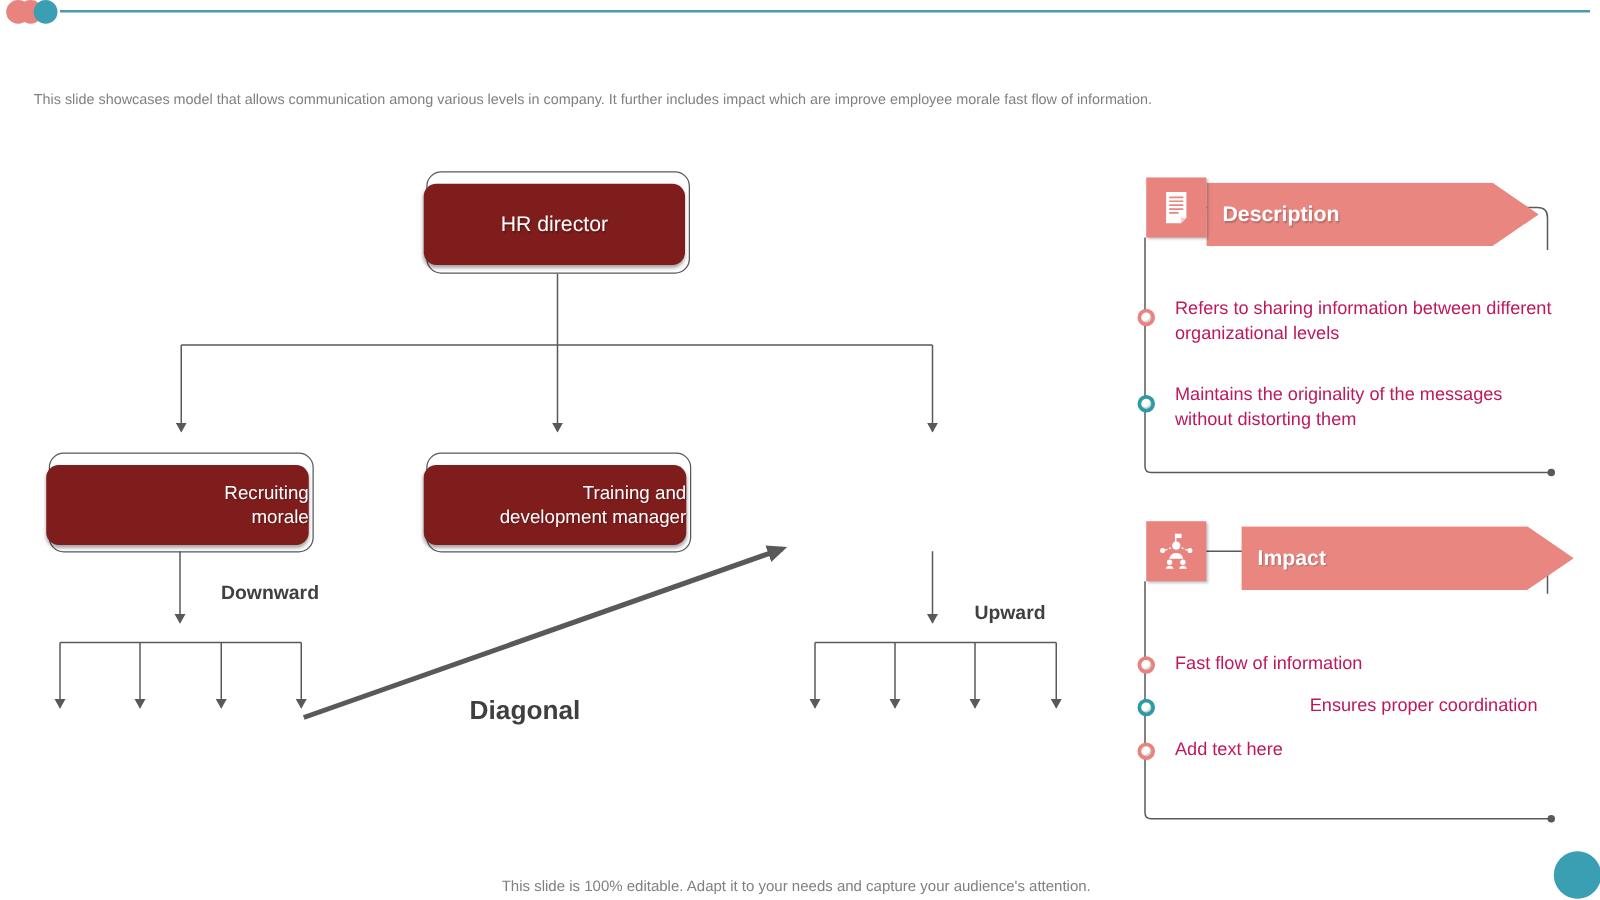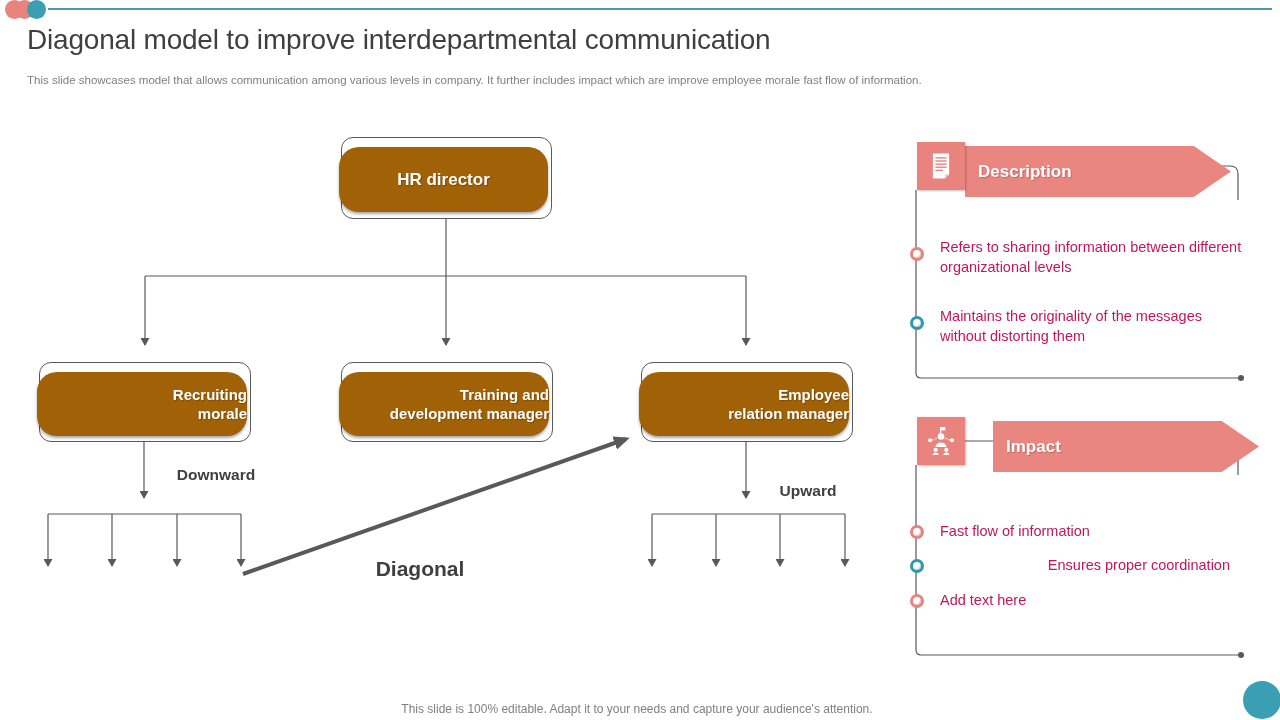--- a/index.html
+++ b/index.html
@@ -14,24 +14,24 @@
   .dot.c3{left:27px;top:0;width:19px;height:19px;background:#3A9FB3;z-index:3;}
   .topline{position:absolute;left:48px;top:8px;width:1224px;height:2px;background:#4A9AAB;}
   
   .title{position:absolute;left:27px;top:24px;width:1100px;font-size:28px;letter-spacing:-0.2px;
          color:#3F3F3F;font-weight:400;white-space:nowrap;}
   .subtitle{position:absolute;left:27px;top:74px;width:1000px;font-size:11.5px;color:#808080;white-space:nowrap;}
   .footer{position:absolute;left:287px;top:702px;width:700px;text-align:center;font-size:12px;color:#808080;}
   
   .node{position:absolute;border:1px solid #595959;border-radius:12px;}
   .node .fill{
-    position:absolute;left:-3px;top:9px;border-radius:20px;background:#a16207;
+    position:absolute;left:-3px;top:9px;border-radius:10px;background:#7f1d1d;
     box-shadow:0 2px 3px rgba(0,0,0,0.35);
     display:flex;align-items:center;justify-content:center;flex-direction:column;
-    color:#fff;font-weight:bold;text-align:center;text-shadow:1px 1px 1px rgba(0,0,0,0.25);
+    color:#fff;font-weight:normal;text-align:center;text-shadow:1px 1px 1px rgba(0,0,0,0.25);
   }
   .node.root{left:341px;top:137px;width:209px;height:80px;}
   .node.root .fill{width:209px;height:65px;font-size:17px;}
   .node.n1{left:39px;top:362px;width:210px;height:78px;}
   .node.n2{left:341px;top:362px;width:210px;height:78px;}
   .node.n3{left:641px;top:362px;width:210px;height:78px;}
   .node.n1 .fill,.node.n2 .fill,.node.n3 .fill{width:210px;height:64px;font-size:15px;line-height:19px;align-items:flex-end;}
   
   .flowlabel{position:absolute;font-weight:bold;color:#404040;text-align:center;}
   .lbl-down{left:146px;top:466px;width:140px;font-size:15.5px;}
@@ -59,21 +59,20 @@
 </head>
 <body>
 
 <div class="slide">
 
   <div class="dot c1"></div>
   <div class="dot c2"></div>
   <div class="dot c3"></div>
   <div class="topline"></div>
 
-  <div class="title">Diagonal model to improve interdepartmental communication</div>
   <div class="subtitle">This slide showcases model that allows communication among various levels in company. It further includes impact which are improve employee morale fast flow of information.</div>
 
   <svg class="wires" width="1280" height="720">
     <defs>
       <marker id="ah" markerUnits="userSpaceOnUse" markerWidth="9" markerHeight="9" refX="7" refY="4.5" orient="auto">
         <path d="M0,0 L8,4.5 L0,9 z" fill="#595959"></path>
       </marker>
       <marker id="ahBig" markerUnits="userSpaceOnUse" markerWidth="16" markerHeight="14" refX="12" refY="7" orient="auto">
         <path d="M0,0 L16,7 L0,14 z" fill="#595959"></path>
       </marker>
@@ -118,26 +117,20 @@
   <div class="node n1">
     <div class="fill">
       <span>Recruiting</span>
       <span>morale</span>
     </div>
   </div>
   <div class="node n2">
     <div class="fill">
       <span>Training and</span>
       <span>development manager</span>
-    </div>
-  </div>
-  <div class="node n3">
-    <div class="fill">
-      <span>Employee</span>
-      <span>relation manager</span>
     </div>
   </div>
 
   <div class="flowlabel lbl-down">Downward</div>
   <div class="flowlabel lbl-up">Upward</div>
   <div class="flowlabel lbl-diag">Diagonal</div>
 
   <div class="iconbox" style="left:917px;top:142px;">
     <svg width="30" height="30" viewBox="0 0 24 24">
       <path d="M5.5 2 H18.5 V18.5 L15 22 H5.5 Z" fill="#ffffff"></path>

